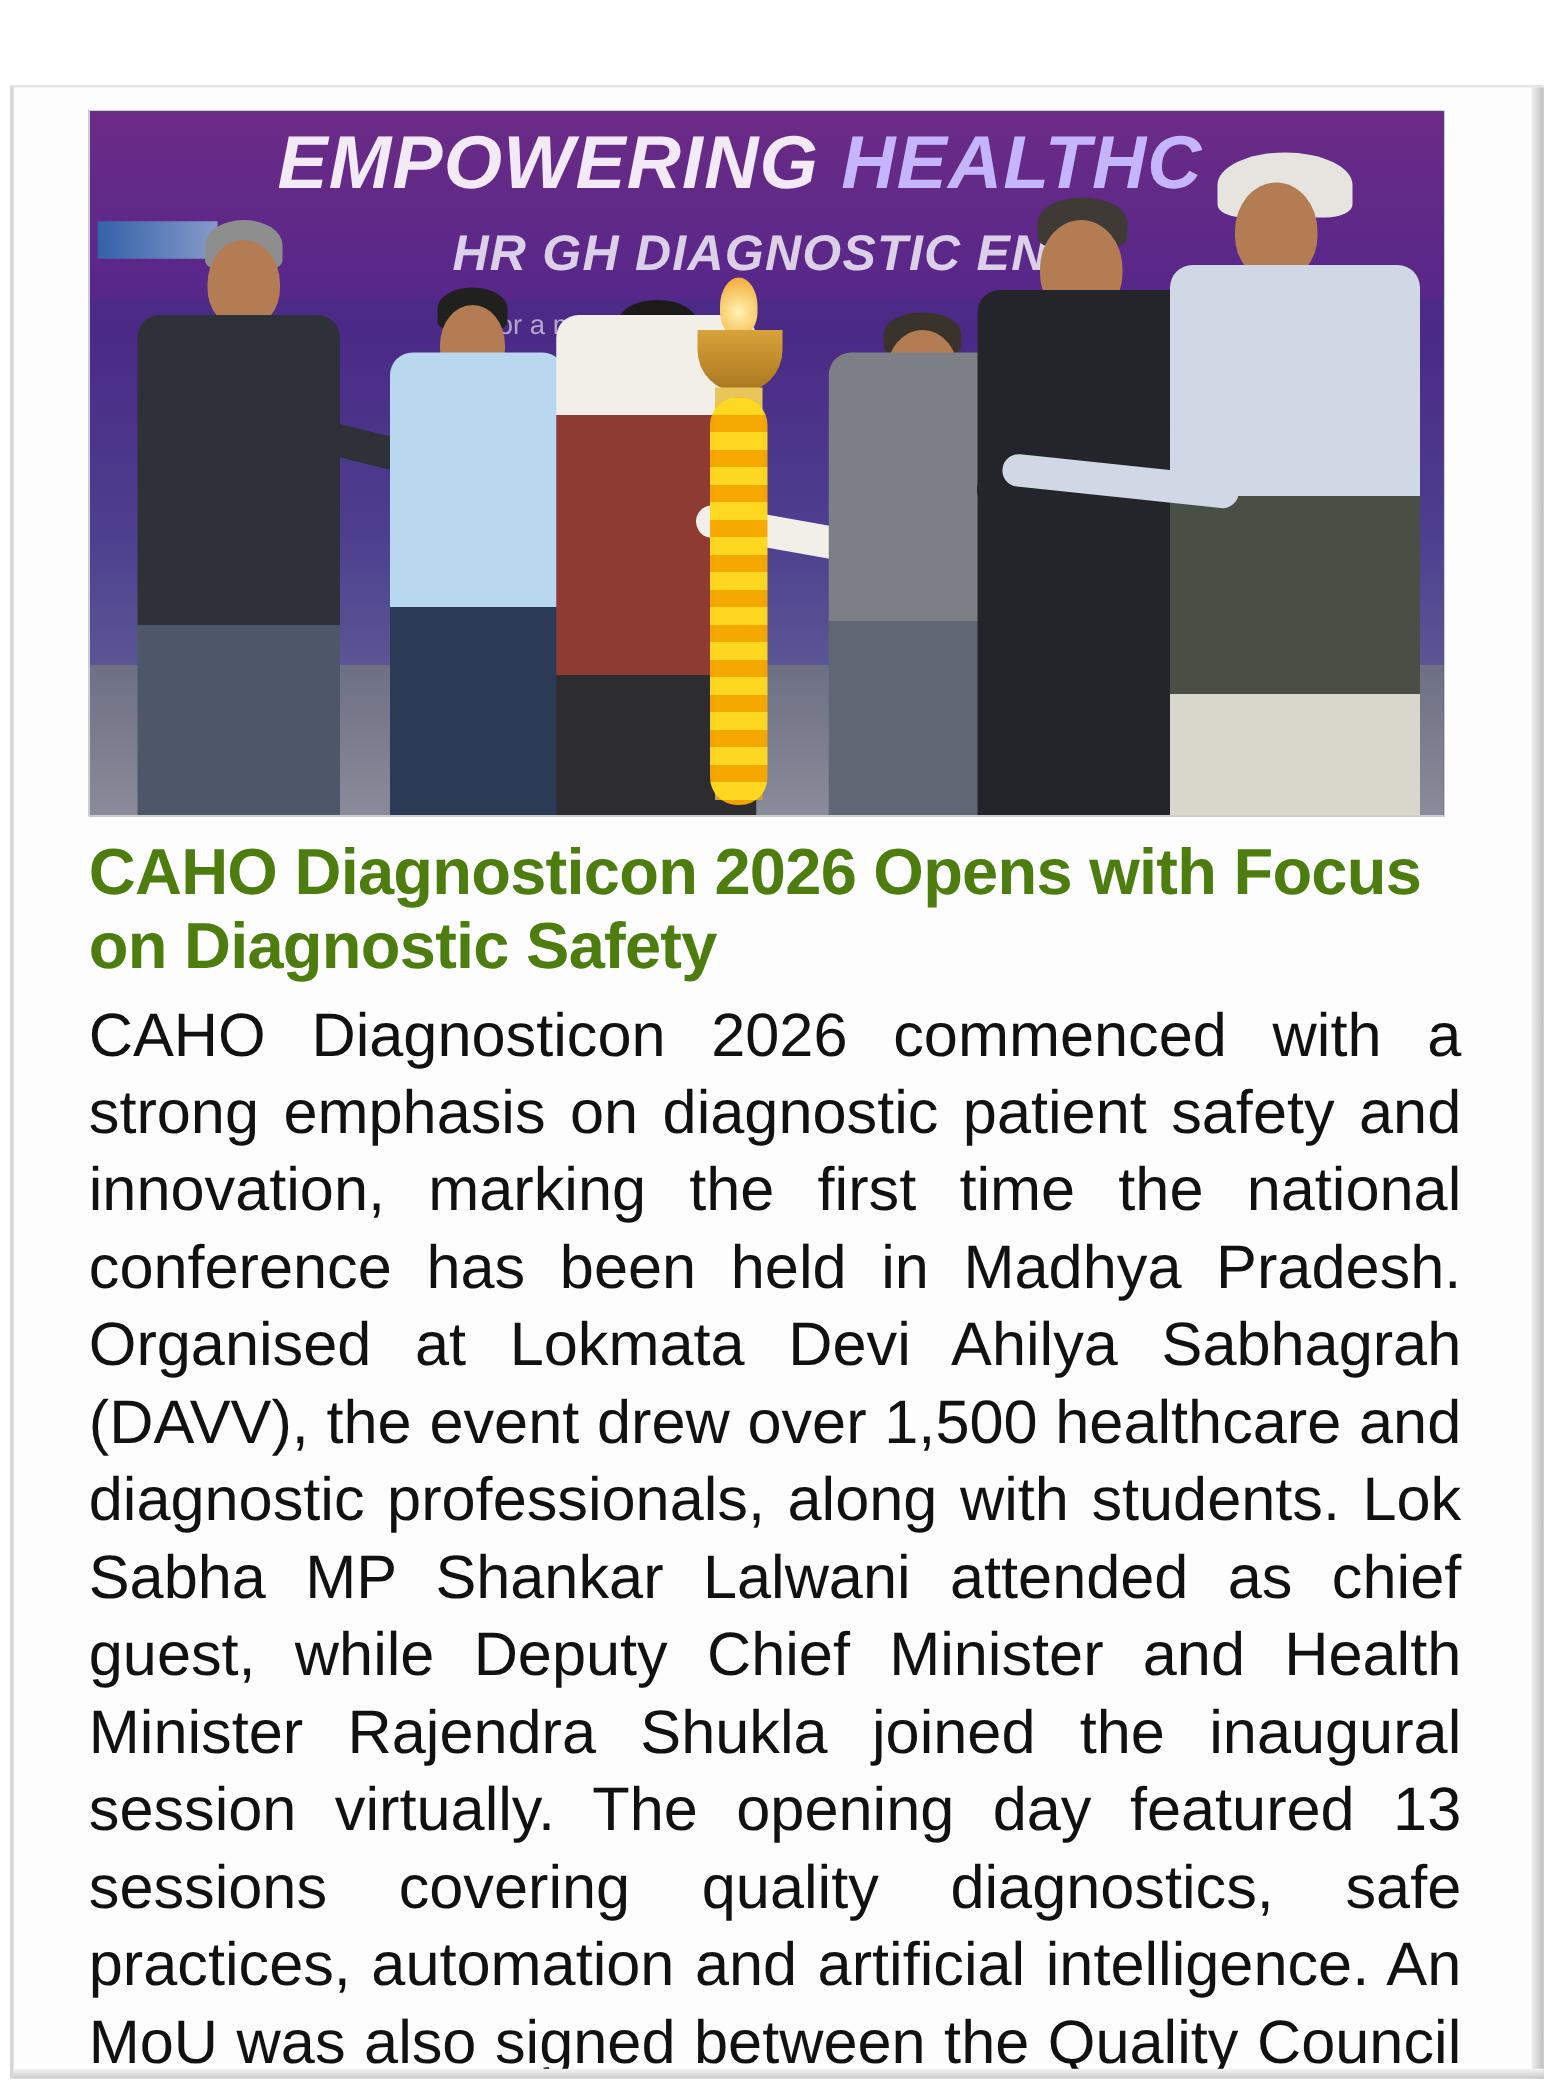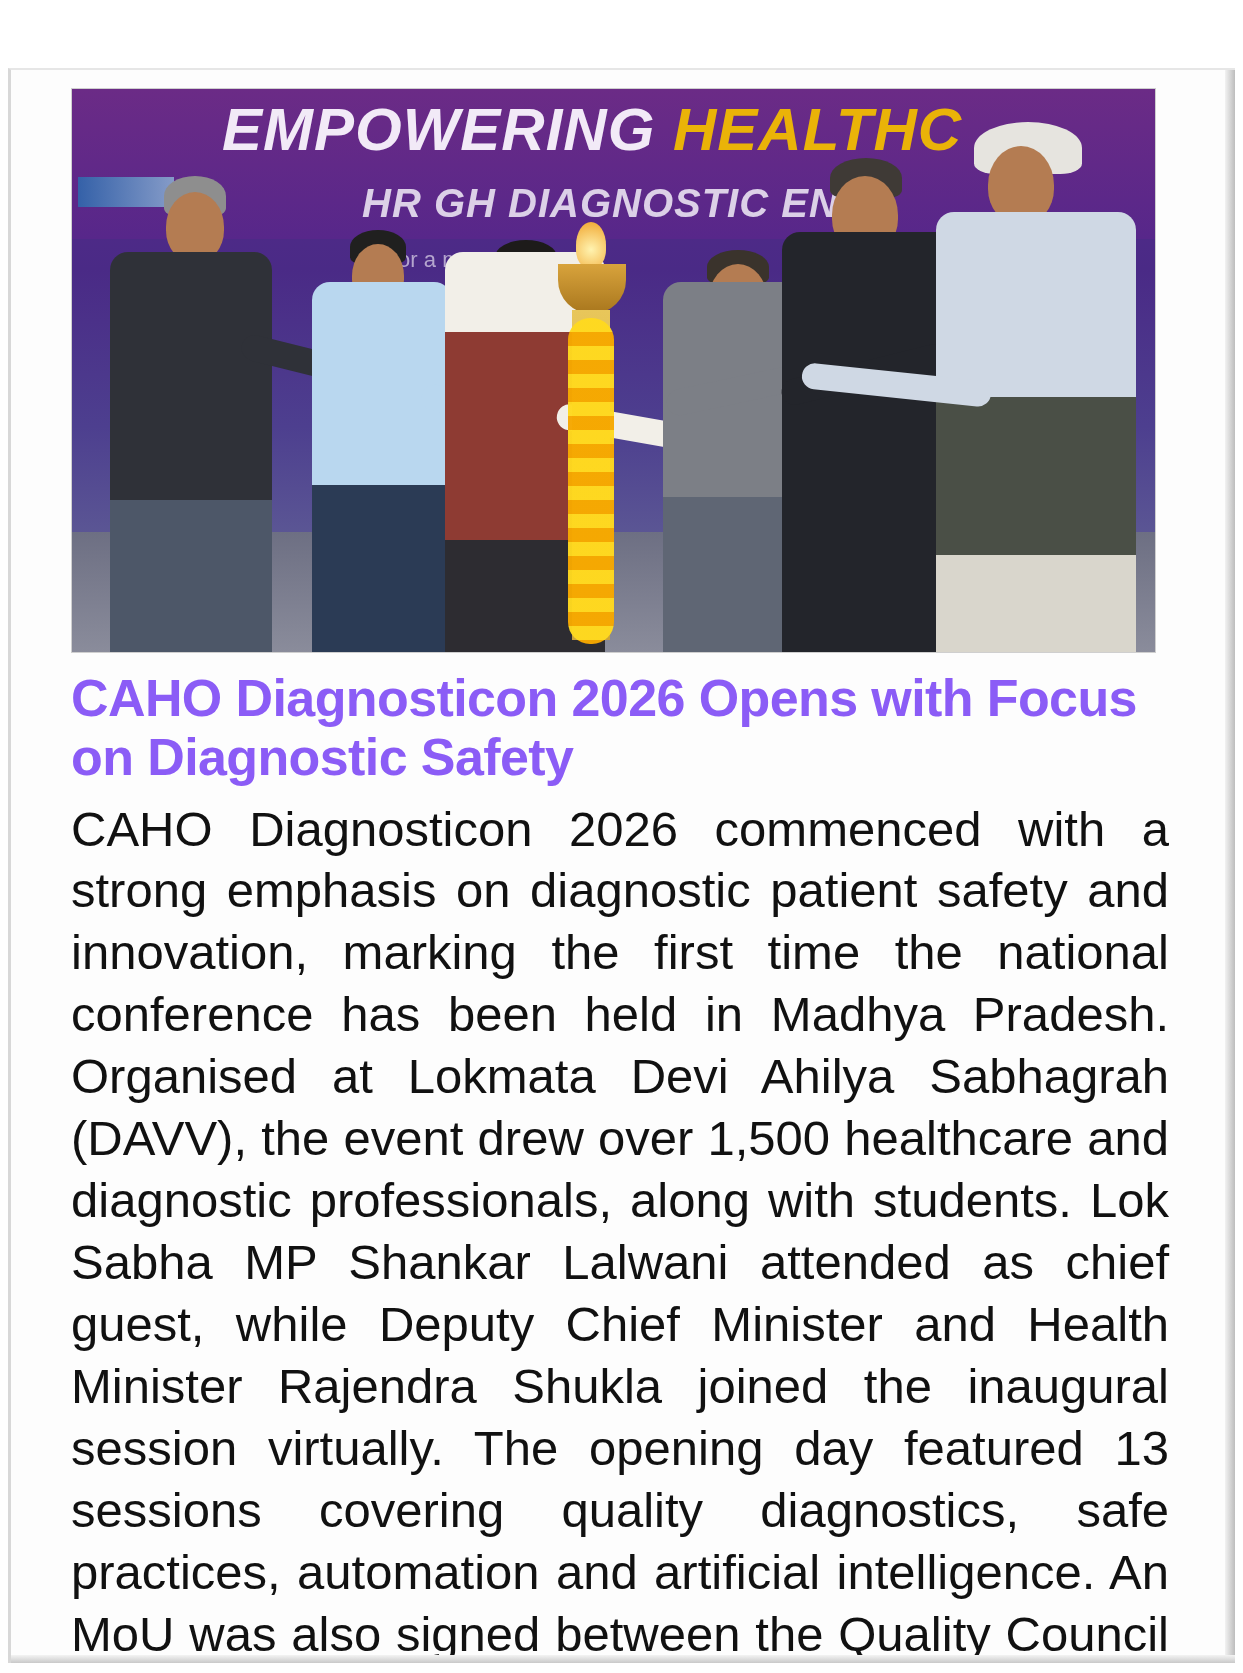--- a/index.html
+++ b/index.html
@@ -102,21 +102,21 @@
     top: 6px;
     left: 150px;
     font-family: "Liberation Sans", sans-serif;
     font-weight: bold;
     font-style: italic;
     font-size: 60px;
     letter-spacing: 1px;
     color: #f2eaf7;
     white-space: nowrap;
   }
-  .banner-text1 .pink { color: #eab308; }
+  .banner-text1 .pink { color: #c4b5fd; }
   .banner-text2 {
     position: absolute;
     top: 92px;
     left: 290px;
     font-family: "Liberation Sans", sans-serif;
     font-weight: bold;
     font-style: italic;
     font-size: 40px;
     letter-spacing: 1px;
     color: #e7dff0;
@@ -213,21 +213,21 @@
   
   .headline {
     margin-left: 32px;
     margin-top: 16px;
     width: 1090px;
     font-family: "Liberation Sans", sans-serif;
     font-weight: bold;
     font-size: 52px;
     line-height: 1.13;
     letter-spacing: -0.6px;
-    color: #8b5cf6;
+    color: #4d7c0f;
   }
   
   .body-copy {
     margin-left: 32px;
     margin-top: 12px;
     width: 1098px;
     font-family: "Liberation Sans", sans-serif;
     font-size: 49px;
     line-height: 1.265;
     color: #111111;

